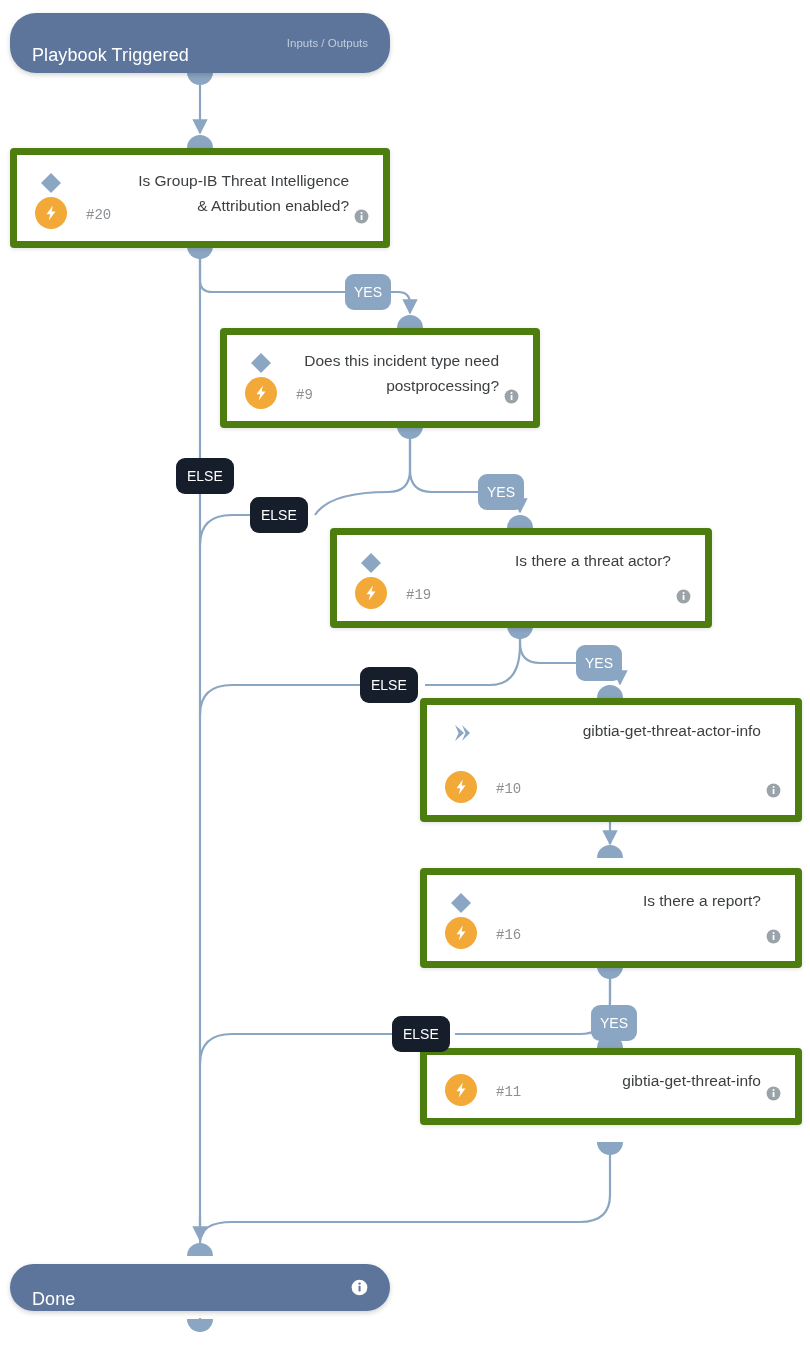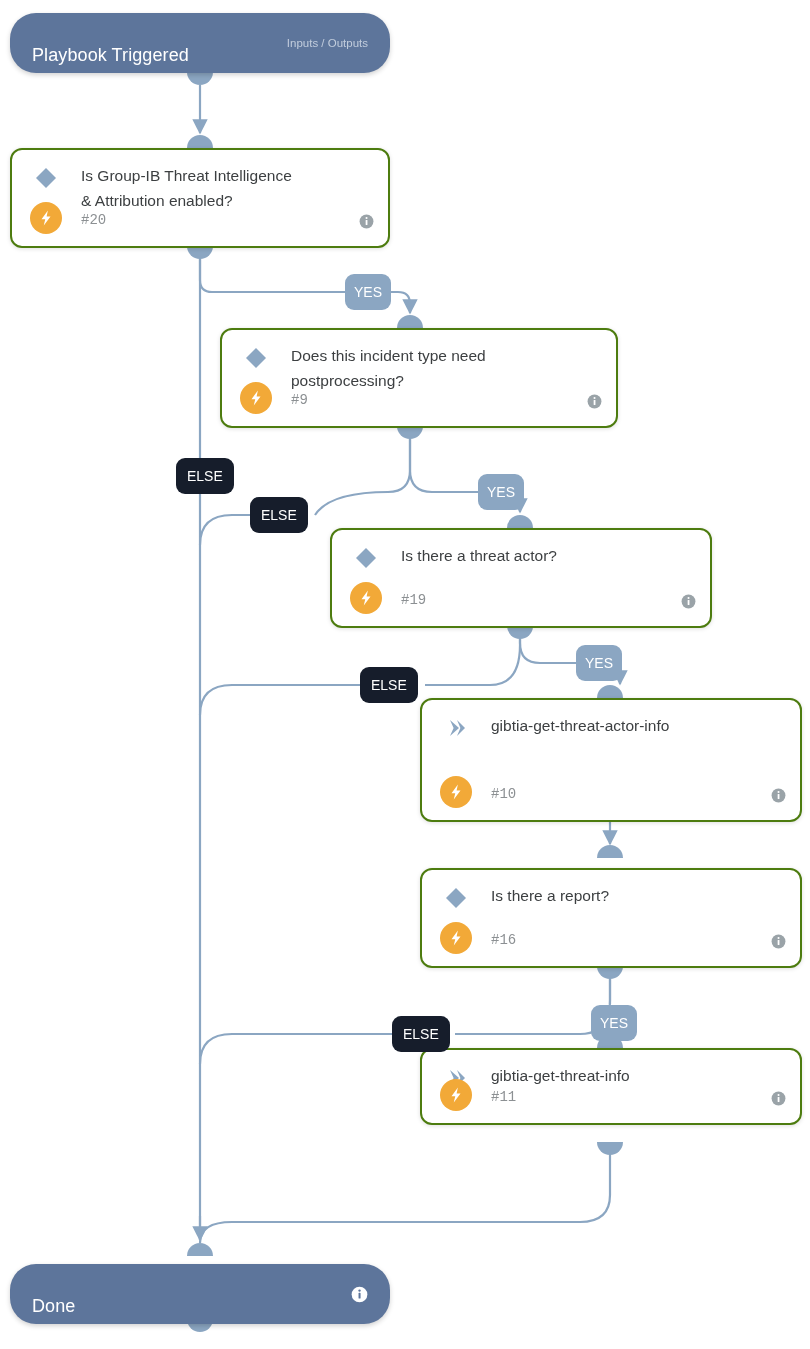--- a/index.html
+++ b/index.html
@@ -53,25 +53,26 @@
   }
   .pill .pill-info {
     margin-left: auto;
     display: block;
   }
 
   
   .card {
     position: absolute;
     background: #ffffff;
-    border: 2px solid #4d7c0f;
-    border-radius: 12px;
+    border: 7px solid #4d7c0f;
+    border-radius: 4px;
     box-shadow: 0 1px 4px rgba(0,0,0,0.13);
     box-sizing: border-box;
     z-index: 6;
+    text-align: right;
   }
   .card-icon {
     position: absolute;
     left: 22px;
     top: 16px;
     width: 24px;
     height: 24px;
   }
   .card-bolt {
     position: absolute;
@@ -218,21 +219,21 @@
     <div class="card-num">#20</div>
     <svg class="card-info" viewBox="0 0 16 16">
       <circle cx="8" cy="8" r="7.4" fill="#9aa3a8"></circle>
       <rect x="7.1" y="6.4" width="1.9" height="5.4" rx="0.6" fill="#fff"></rect>
       <circle cx="8.05" cy="4.3" r="1.1" fill="#fff"></circle>
     </svg>
   </div>
   <div class="port out" style="left:187px; top:246px;"></div>
 
   <div class="port in" style="left:397px; top:315px;"></div>
-  <div class="card" style="left:220px; top:328px; width:398px; height:100px;">
+  <div class="card" style="left:220px; top:328px; width:320px; height:100px;">
     <svg class="card-icon" viewBox="0 0 24 24">
         <path d="M12 2 L22 12 L12 22 L2 12 Z" fill="#8ba6c2"></path>
       </svg>
     <div class="card-bolt">
       <svg viewBox="0 0 24 24" width="18" height="18">
         <path d="M14.5 2 L6 13.5 h5 L9 22 L18 10 h-5.2 Z" fill="#ffffff"></path>
       </svg>
     </div>
     <div class="card-title">
       <span>Does this incident type need</span><br>
@@ -331,21 +332,21 @@
     <div class="card-num">#11</div>
     <svg class="card-info" viewBox="0 0 16 16">
       <circle cx="8" cy="8" r="7.4" fill="#9aa3a8"></circle>
       <rect x="7.1" y="6.4" width="1.9" height="5.4" rx="0.6" fill="#fff"></rect>
       <circle cx="8.05" cy="4.3" r="1.1" fill="#fff"></circle>
     </svg>
   </div>
   <div class="port out" style="left:597px; top:1142px;"></div>
 
   <div class="port in" style="left:187px; top:1243px;"></div>
-  <div class="pill" style="left:10px; top:1264px; width:380px; height:60px; padding:0 22px;gap:32px;">
+  <div class="pill" style="left:10px; top:1264px; width:380px; height:47px; padding:0 22px;gap:32px;">
     <span class="pill-title">Done</span>
     <svg class="pill-info" width="17" height="17" viewBox="0 0 16 16">
       <circle cx="8" cy="8" r="7.4" fill="#ffffff"></circle>
       <rect x="7.1" y="6.4" width="1.9" height="5.4" rx="0.6" fill="#5d759b"></rect>
       <circle cx="8.05" cy="4.3" r="1.1" fill="#5d759b"></circle>
     </svg>
   </div>
   <div class="port out" style="left:187px; top:1319px;"></div>
 
   <div class="badge badge-yes" style="left:345px; top:274px;">

